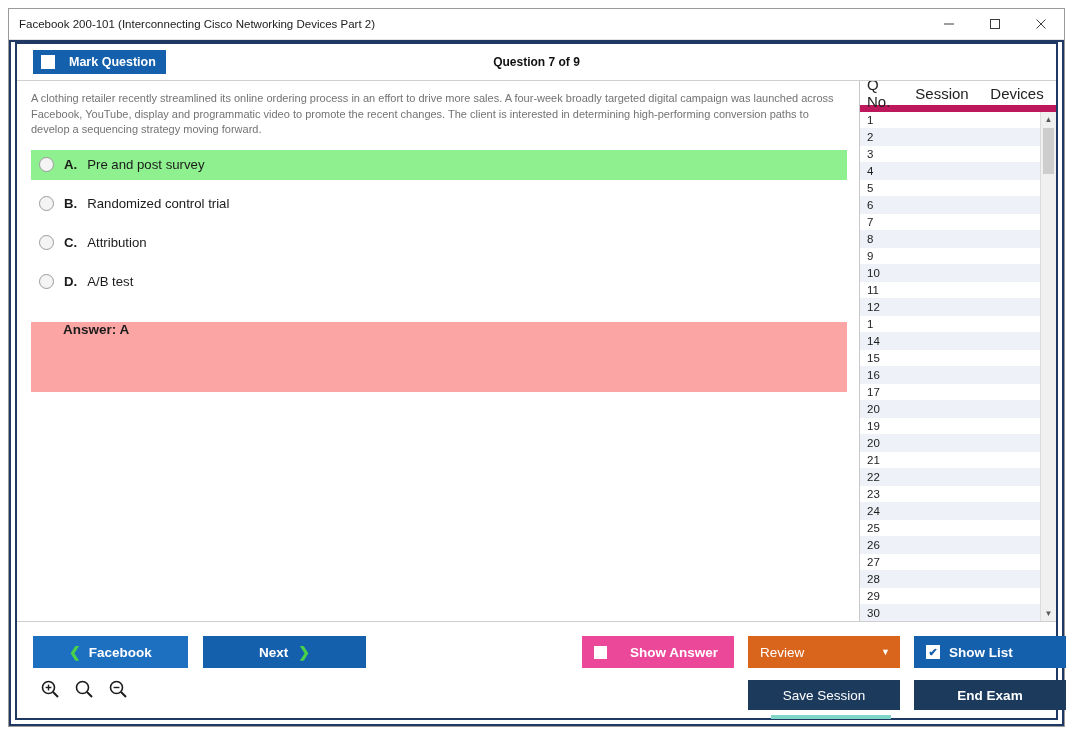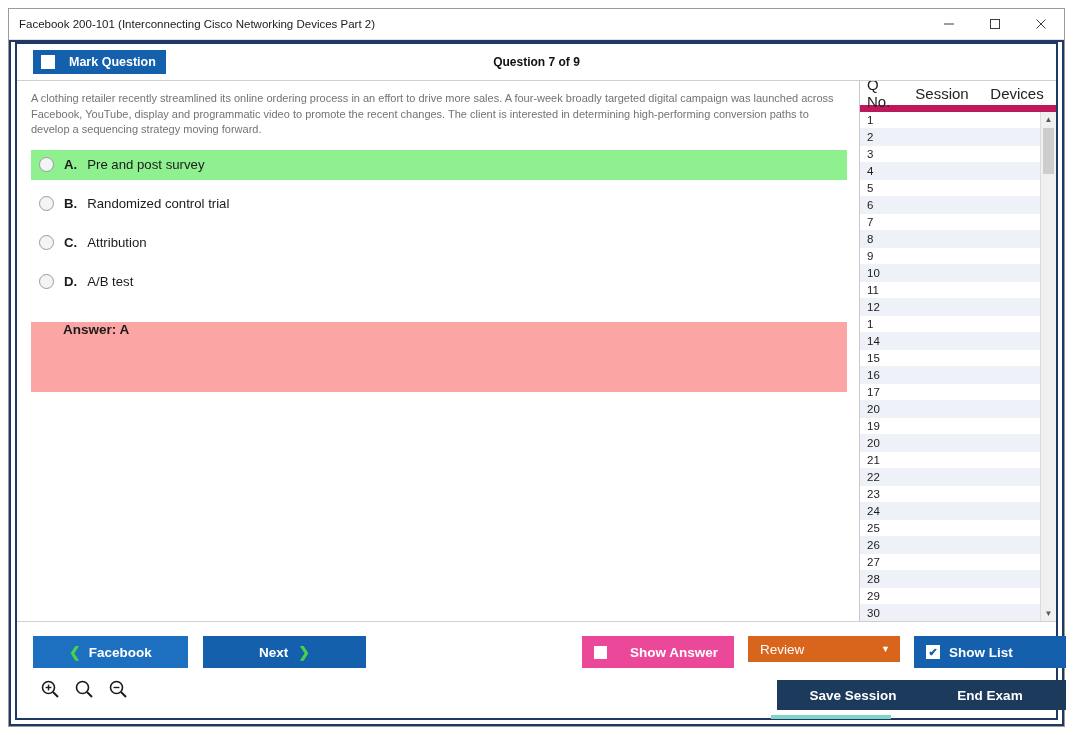--- a/index.html
+++ b/index.html
@@ -311,21 +311,21 @@
     left: 565px; top: 14px; width: 152px; height: 32px;
     background: #ec4899;
     gap: 23px;
     justify-content: flex-start;
     padding-left: 12px;
   }
   .sa-box {
     width: 13px; height: 13px; background: #ffffff; display: inline-block;
   }
   .btn-review {
-    left: 731px; top: 14px; width: 152px; height: 26px;
+    left: 731px; top: 14px; width: 152px; height: 32px;
     background: #d9651c;
     justify-content: flex-start;
     padding-left: 12px;
     font-weight: normal;
     font-size: 13.5px;
   }
   .review-caret {
     position: absolute;
     right: 10px;
     top: 50%;
@@ -338,23 +338,23 @@
     gap: 9px;
     justify-content: flex-start;
     padding-left: 12px;
   }
   .sl-box {
     width: 14px; height: 14px; background: #ffffff; display: flex;
     align-items: center; justify-content: center; color: #1460ad;
     font-size: 11px; font-weight: bold; line-height: 1;
   }
   .btn-save {
-    left: 760px; top: 58px; width: 152px; height: 30px;
+    left: 731px; top: 58px; width: 152px; height: 30px;
     background: #1b3a5c;
-    font-weight: bold;
+    font-weight: normal;
   }
   .btn-end {
     left: 897px; top: 58px; width: 152px; height: 30px;
     background: #1b3a5c;
     font-weight: bold;
   }
   .zoom-row {
     position: absolute;
     left: 22px;
     top: 56px;

